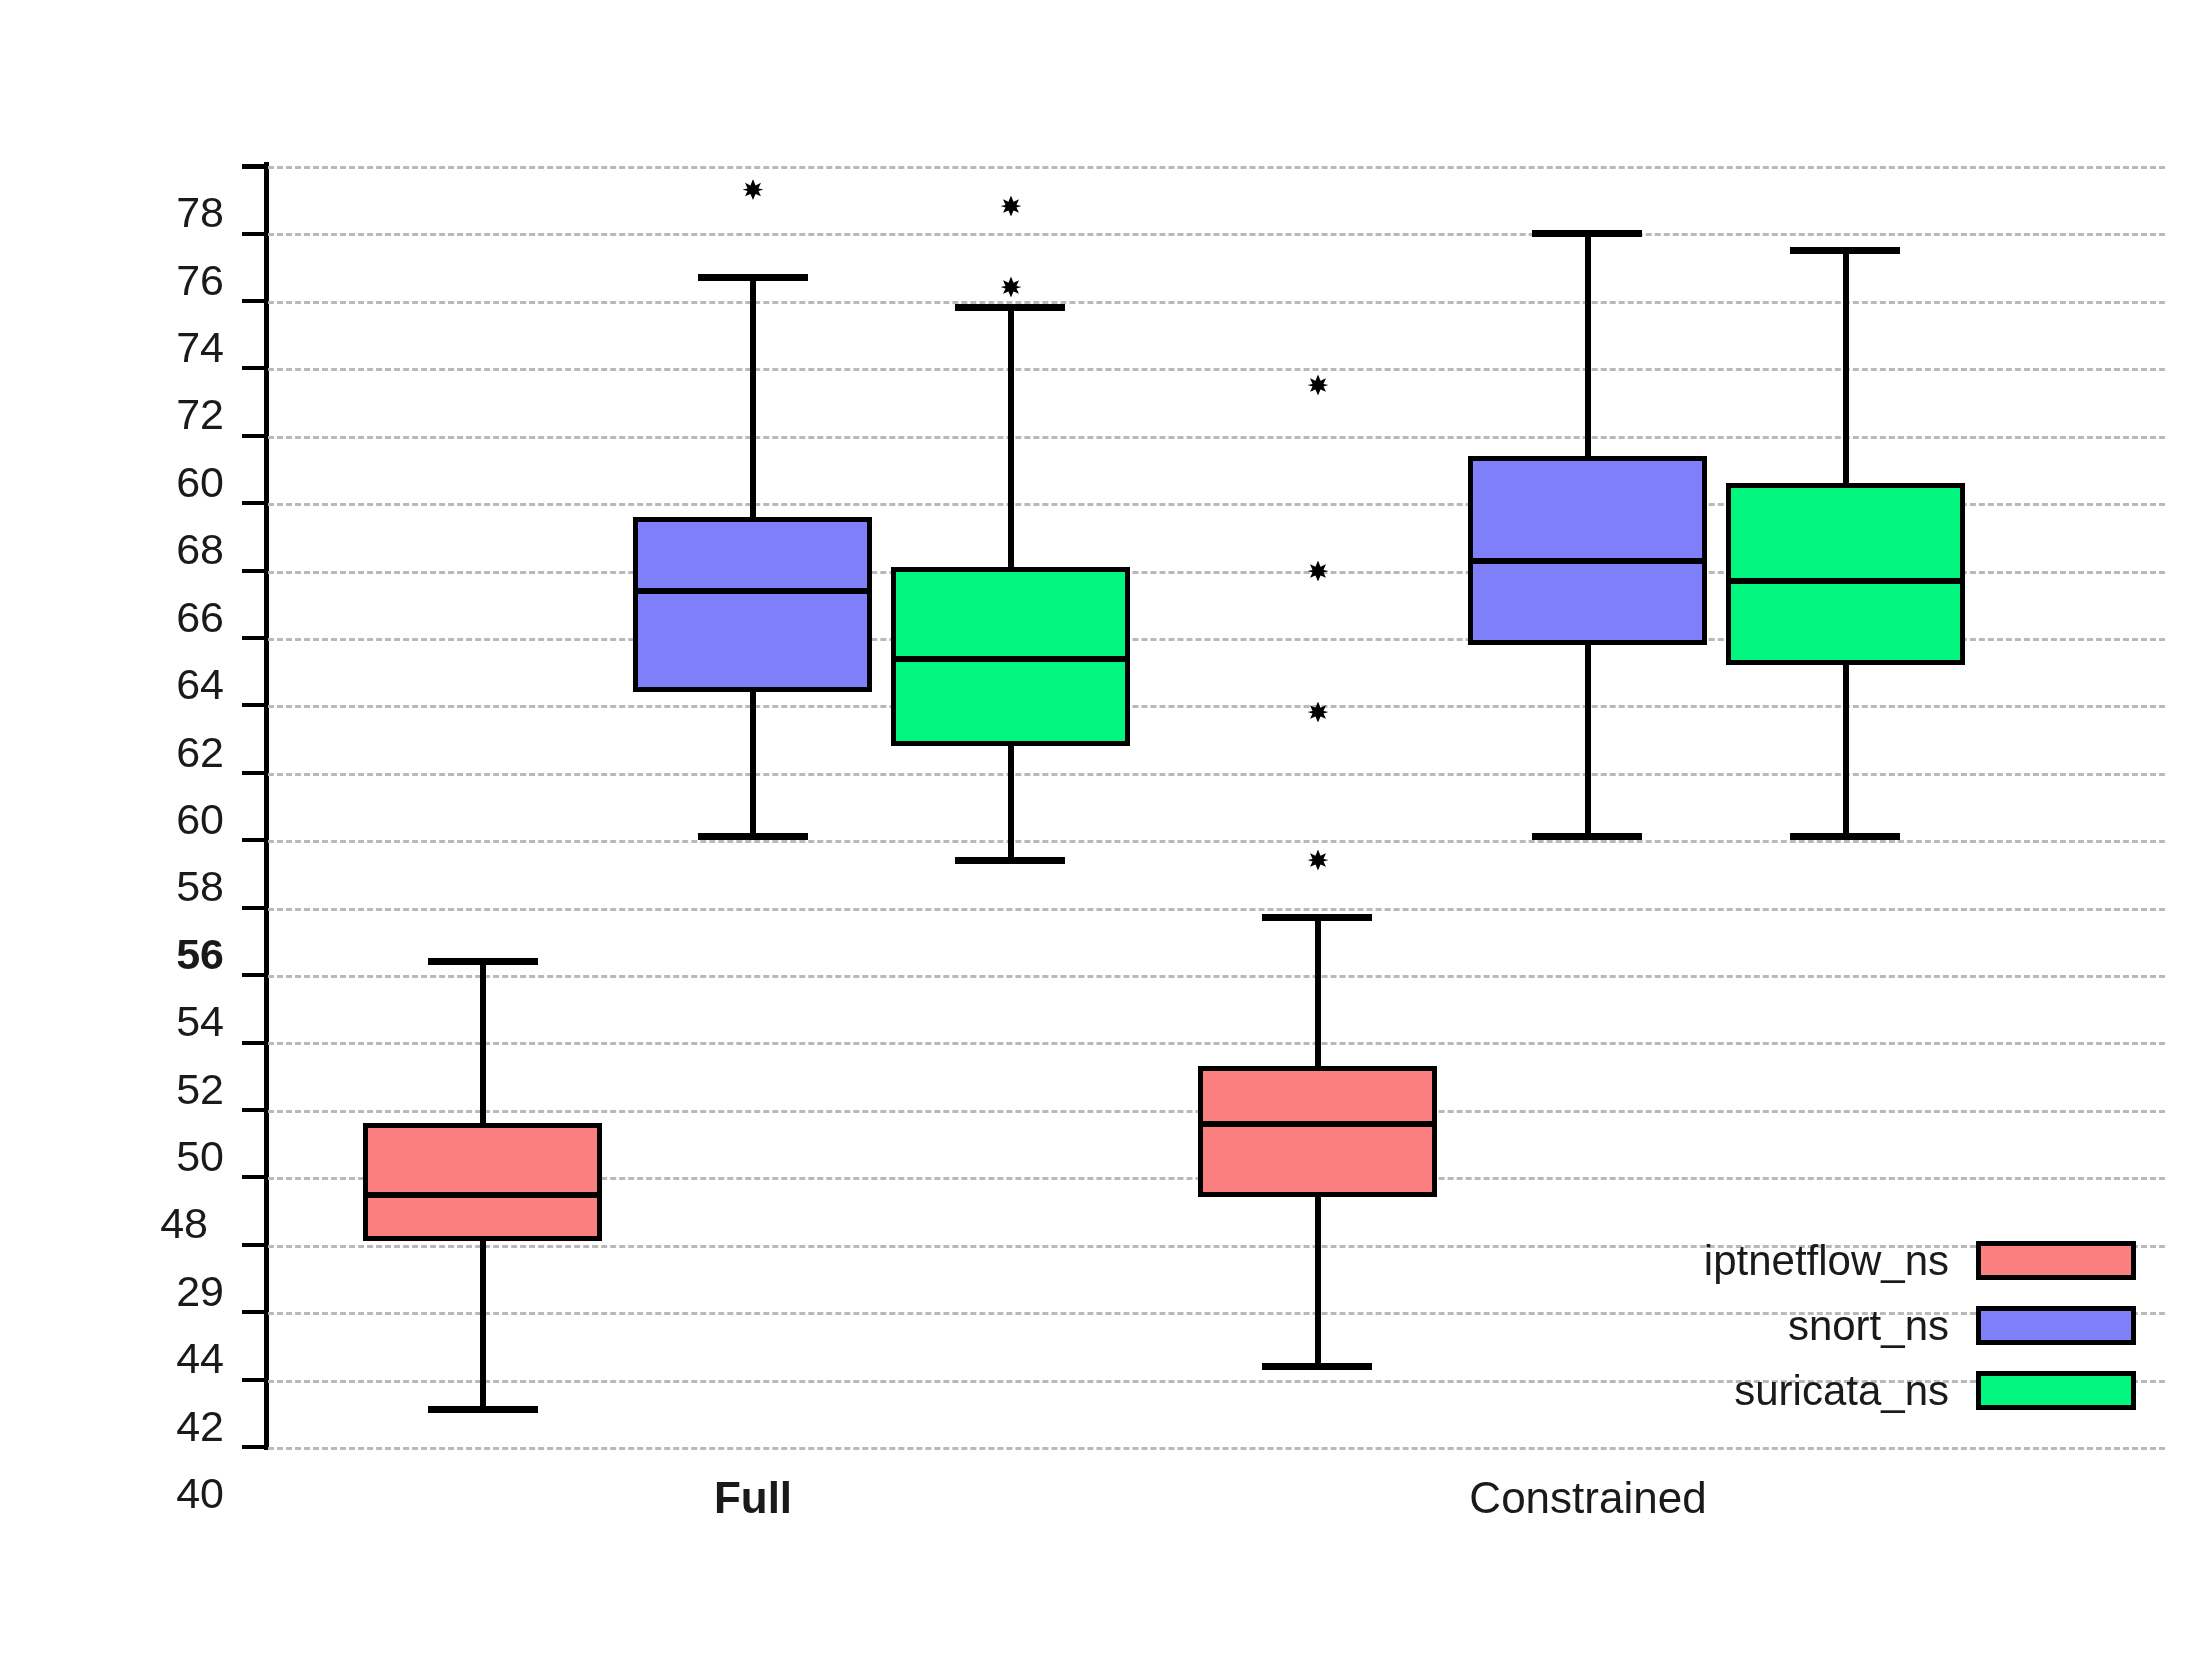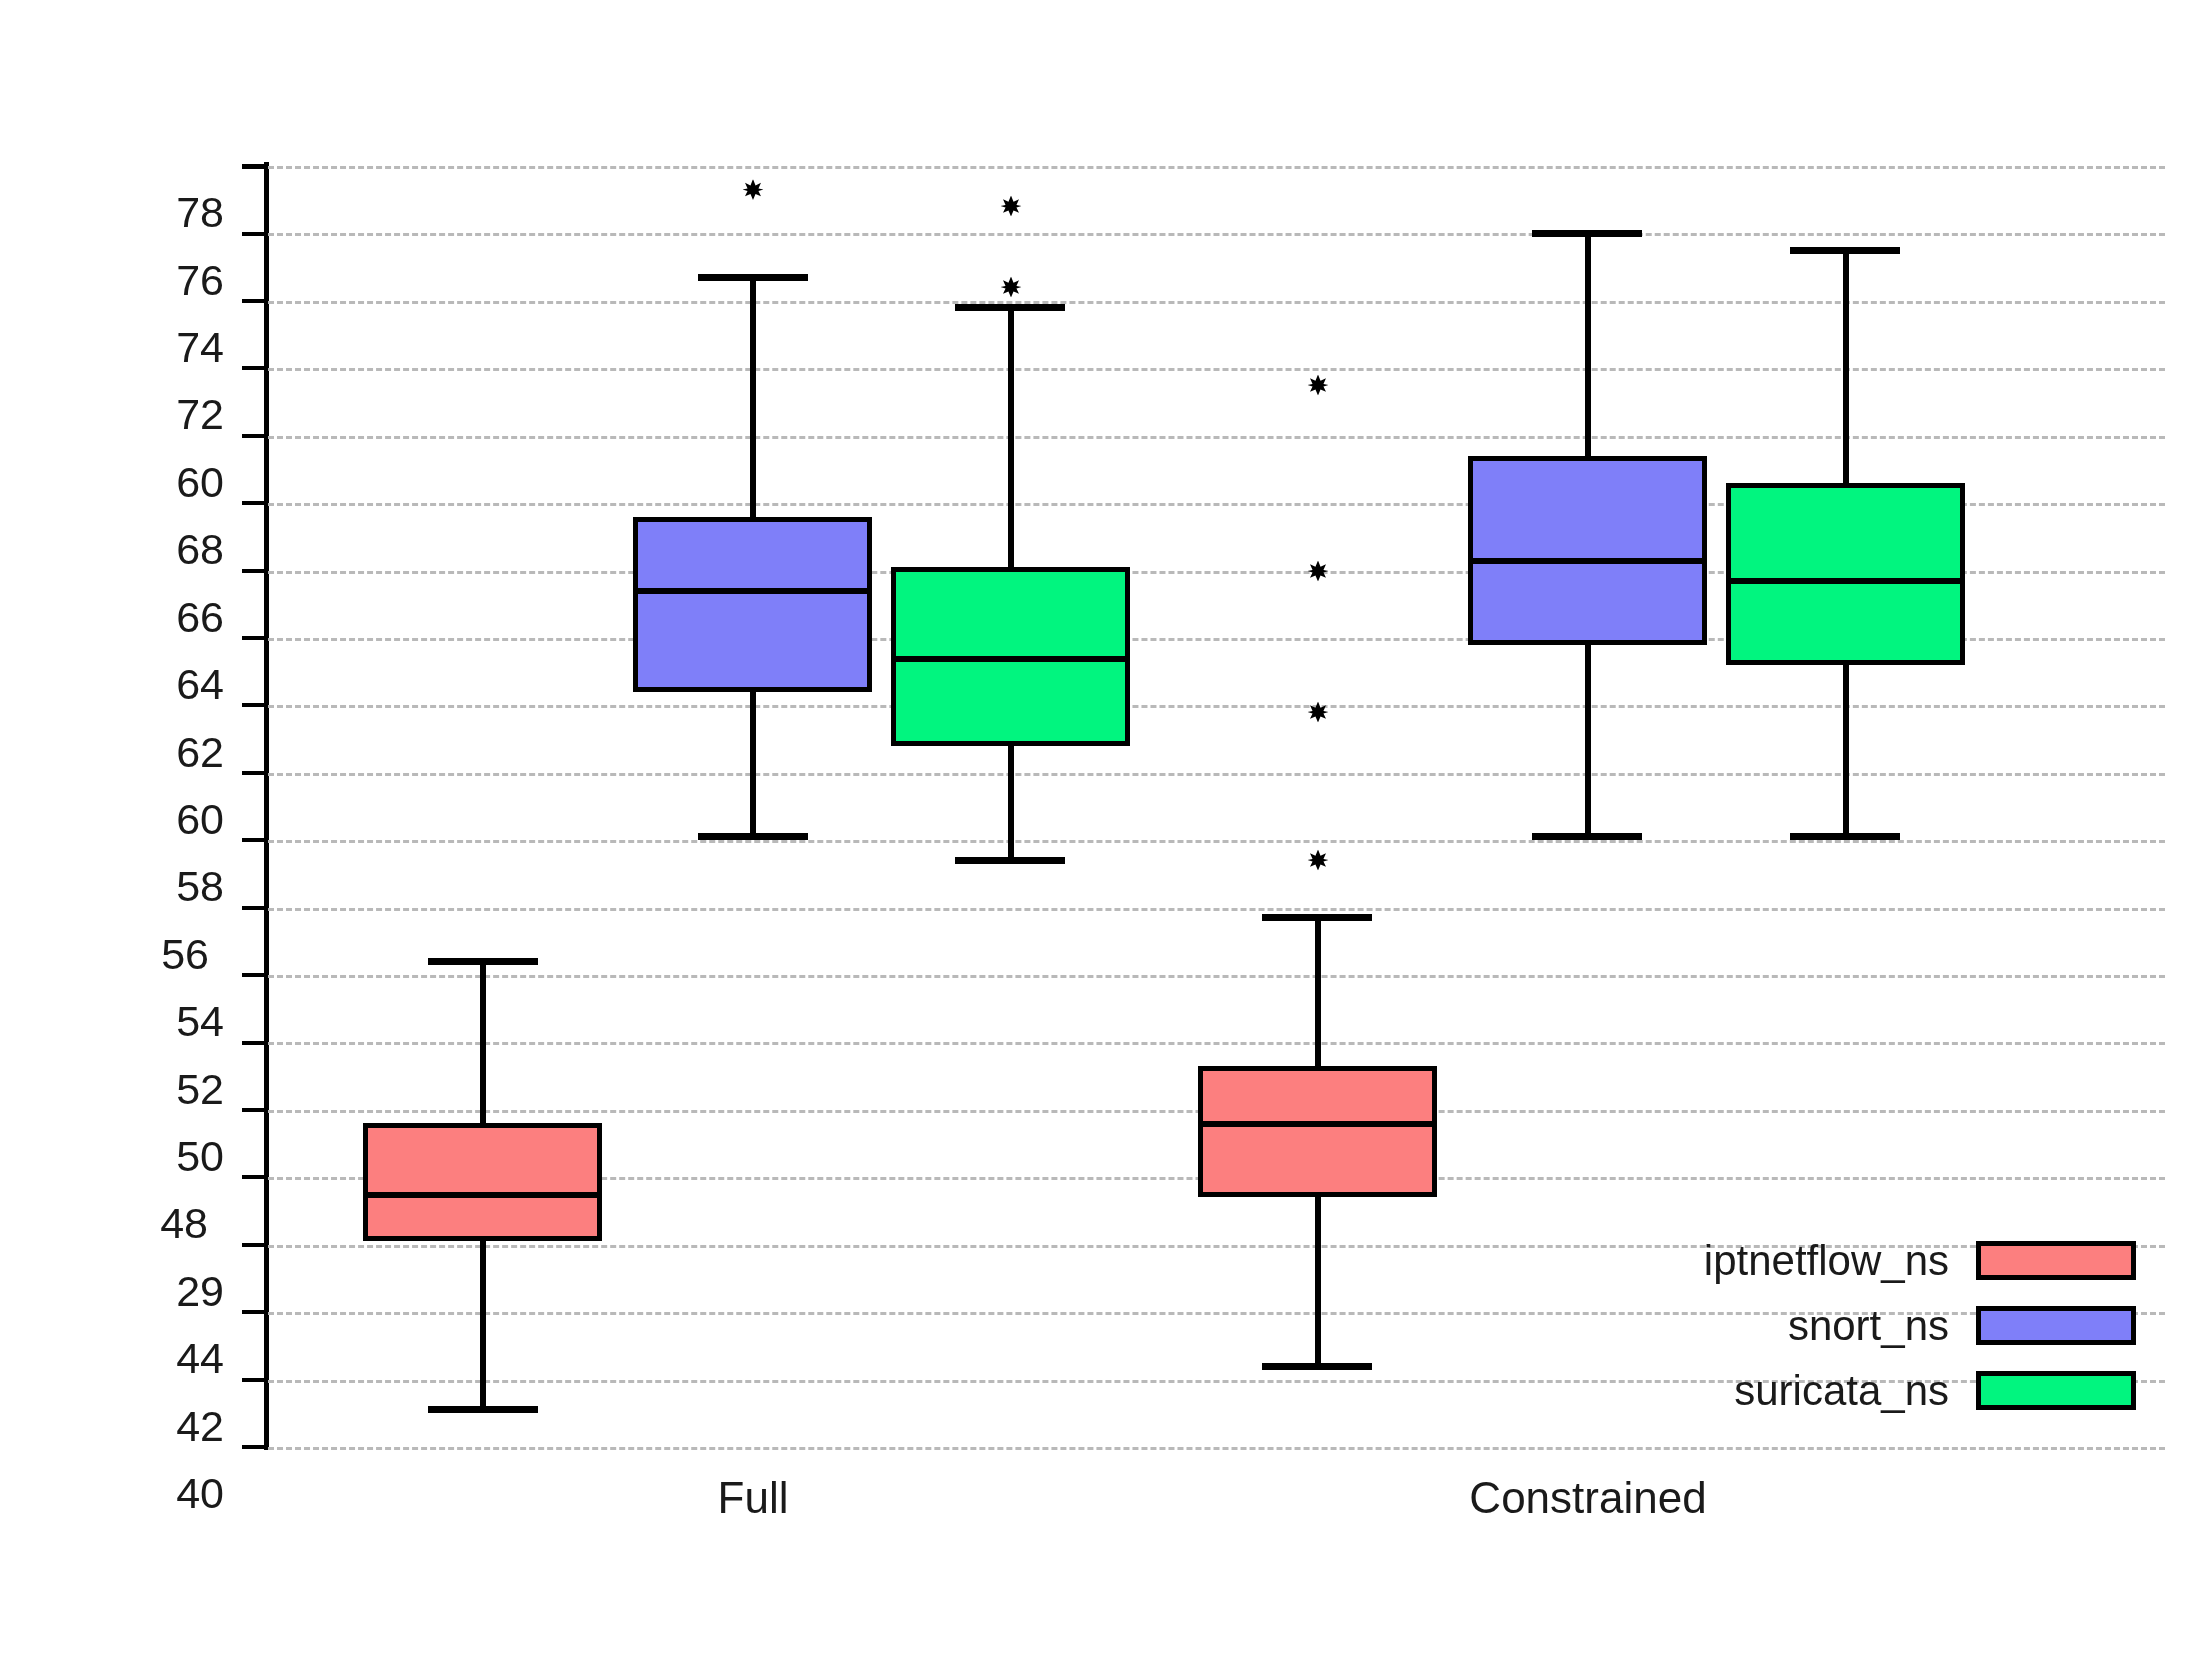--- a/index.html
+++ b/index.html
@@ -177,36 +177,36 @@
 
   <div id="ylabels">
       <div class="ytick-text" style="left: 64px; top: 1425px;">40</div>
       <div class="ytick-text" style="left: 64px; top: 1358px;">42</div>
       <div class="ytick-text" style="left: 64px; top: 1290px;">44</div>
       <div class="ytick-text" style="left: 64px; top: 1223px;">29</div>
       <div class="ytick-text" style="left: 48px; top: 1155px;">48</div>
       <div class="ytick-text" style="left: 64px; top: 1088px;">50</div>
       <div class="ytick-text" style="left: 64px; top: 1021px;">52</div>
       <div class="ytick-text" style="left: 64px; top: 953px;">54</div>
-      <div class="ytick-text" style="left: 49px; top: 886px;">56</div>
+      <div class="ytick-text" style="left: 64px; top: 886px; font-weight: bold;">56</div>
       <div class="ytick-text" style="left: 64px; top: 818px;">58</div>
       <div class="ytick-text" style="left: 64px; top: 751px;">60</div>
       <div class="ytick-text" style="left: 64px; top: 684px;">62</div>
       <div class="ytick-text" style="left: 64px; top: 616px;">64</div>
       <div class="ytick-text" style="left: 64px; top: 549px;">66</div>
       <div class="ytick-text" style="left: 64px; top: 481px;">68</div>
       <div class="ytick-text" style="left: 64px; top: 414px;">60</div>
       <div class="ytick-text" style="left: 64px; top: 346px;">72</div>
       <div class="ytick-text" style="left: 64px; top: 279px;">74</div>
       <div class="ytick-text" style="left: 64px; top: 212px;">76</div>
       <div class="ytick-text" style="left: 64px; top: 144px;">78</div>
     </div>
 
   <div id="xlabels">
-      <div class="xtick-text" style="left: 538px;">Full</div>
+      <div class="xtick-text" style="left: 538px; font-weight: bold;">Full</div>
       <div class="xtick-text" style="left: 1373px;">Constrained</div>
     </div>
 
 
   <div id="legend">
       <div class="legend-row">
         <div class="legend-label">iptnetflow_ns</div>
         <div class="legend-swatch" style="background: rgb(252, 127, 127);"></div>
       </div>
       <div class="legend-row">

